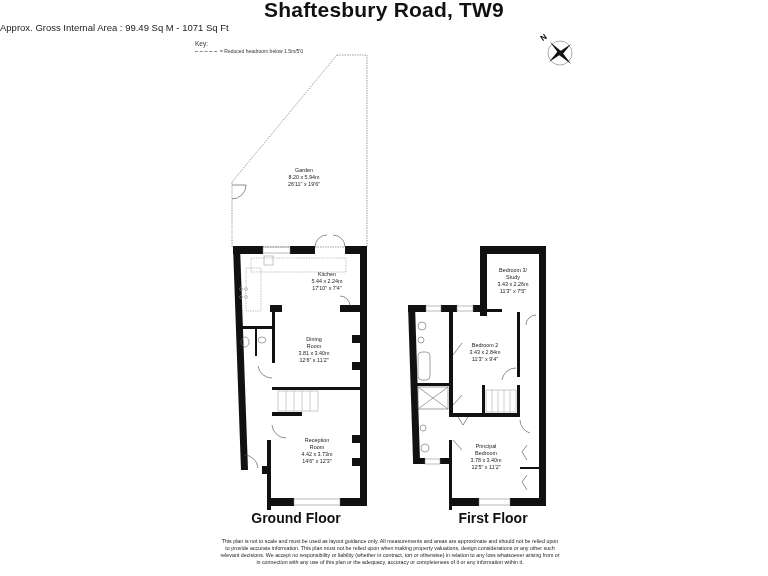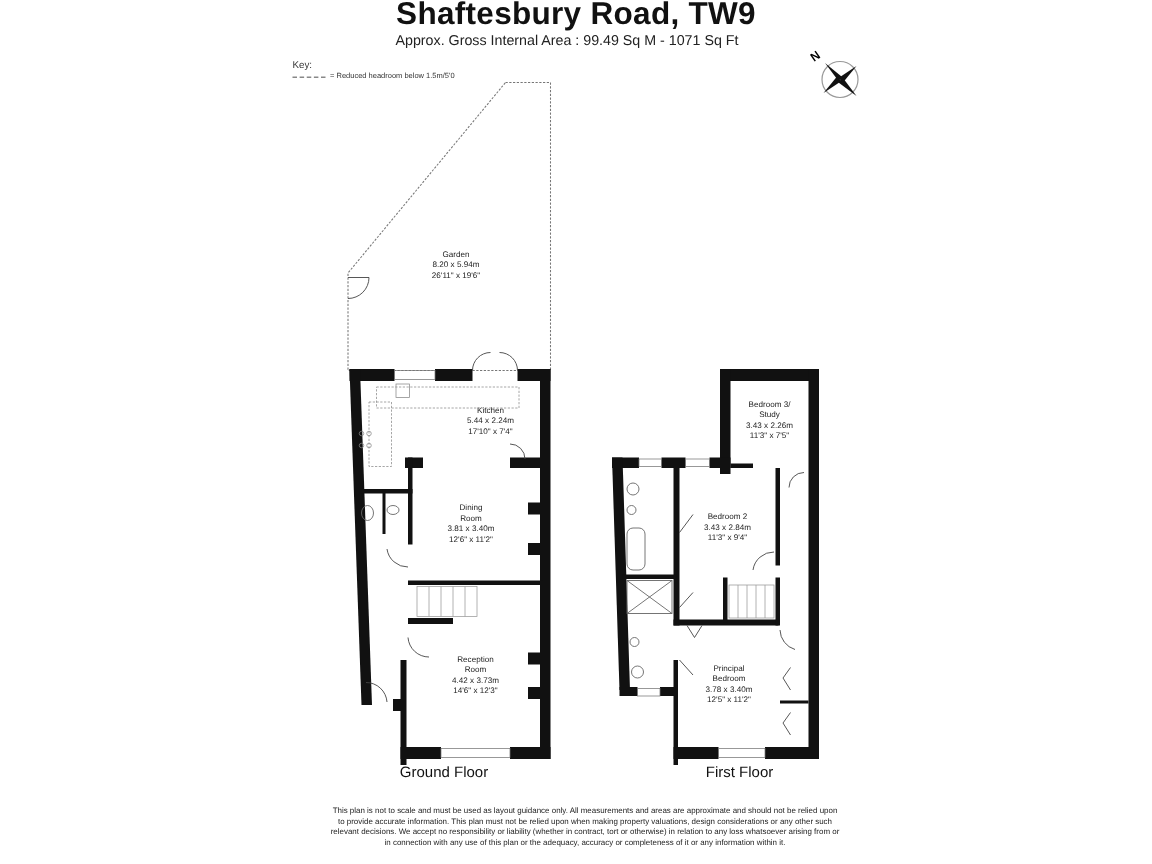--- a/index.html
+++ b/index.html
@@ -1,24 +1,24 @@
 <!DOCTYPE html>
 <html><head>
 <meta charset="utf-8">
 <style>
   html, body { margin:0; padding:0; background:#ffffff; }
   body { width:768px; height:576px; position:relative; overflow:hidden; font-family:"Liberation Sans", sans-serif; color:#111; }
   .title { position:absolute; left:0; width:768px; top:-2px; text-align:center; font-size:21px; font-weight:bold; letter-spacing:0.2px; }
-  .subtitle { position:absolute; left:0; width:756px; top:22px; text-align:center; font-size:9.5px; color:#222; }
+  .subtitle { position:absolute; left:0; width:756px; top:22px; text-align:left; font-size:9.5px; color:#222; }
   .key-title { position:absolute; left:195px; top:40px; font-size:6.5px; color:#333; }
   .key-row { position:absolute; left:195px; top:48px; font-size:5px; color:#333; display:flex; align-items:center; gap:3px; }
   .key-dash { width:22px; border-top:1px dashed #888; }
   svg.plan { position:absolute; left:0; top:0; }
   .room-label { position:absolute; text-align:center; font-size:5.4px; line-height:7px; color:#222; transform:translateX(-50%); white-space:nowrap; }
-  .floor-label { position:absolute; font-size:10px; font-weight:normal; color:#111; transform:translateX(-50%); }
+  .floor-label { position:absolute; font-size:14px; font-weight:bold; color:#111; transform:translateX(-50%); }
   .disclaimer { position:absolute; left:220px; width:340px; top:538px; text-align:center; font-size:5.3px; line-height:7px; color:#222; }
 </style>
 </head>
 <body>
 
 <div class="title">Shaftesbury Road, TW9</div>
 <div class="subtitle">Approx. Gross Internal Area : 99.49 Sq M - 1071 Sq Ft</div>
 
 <div class="key-title">Key:</div>
 <div class="key-row">

